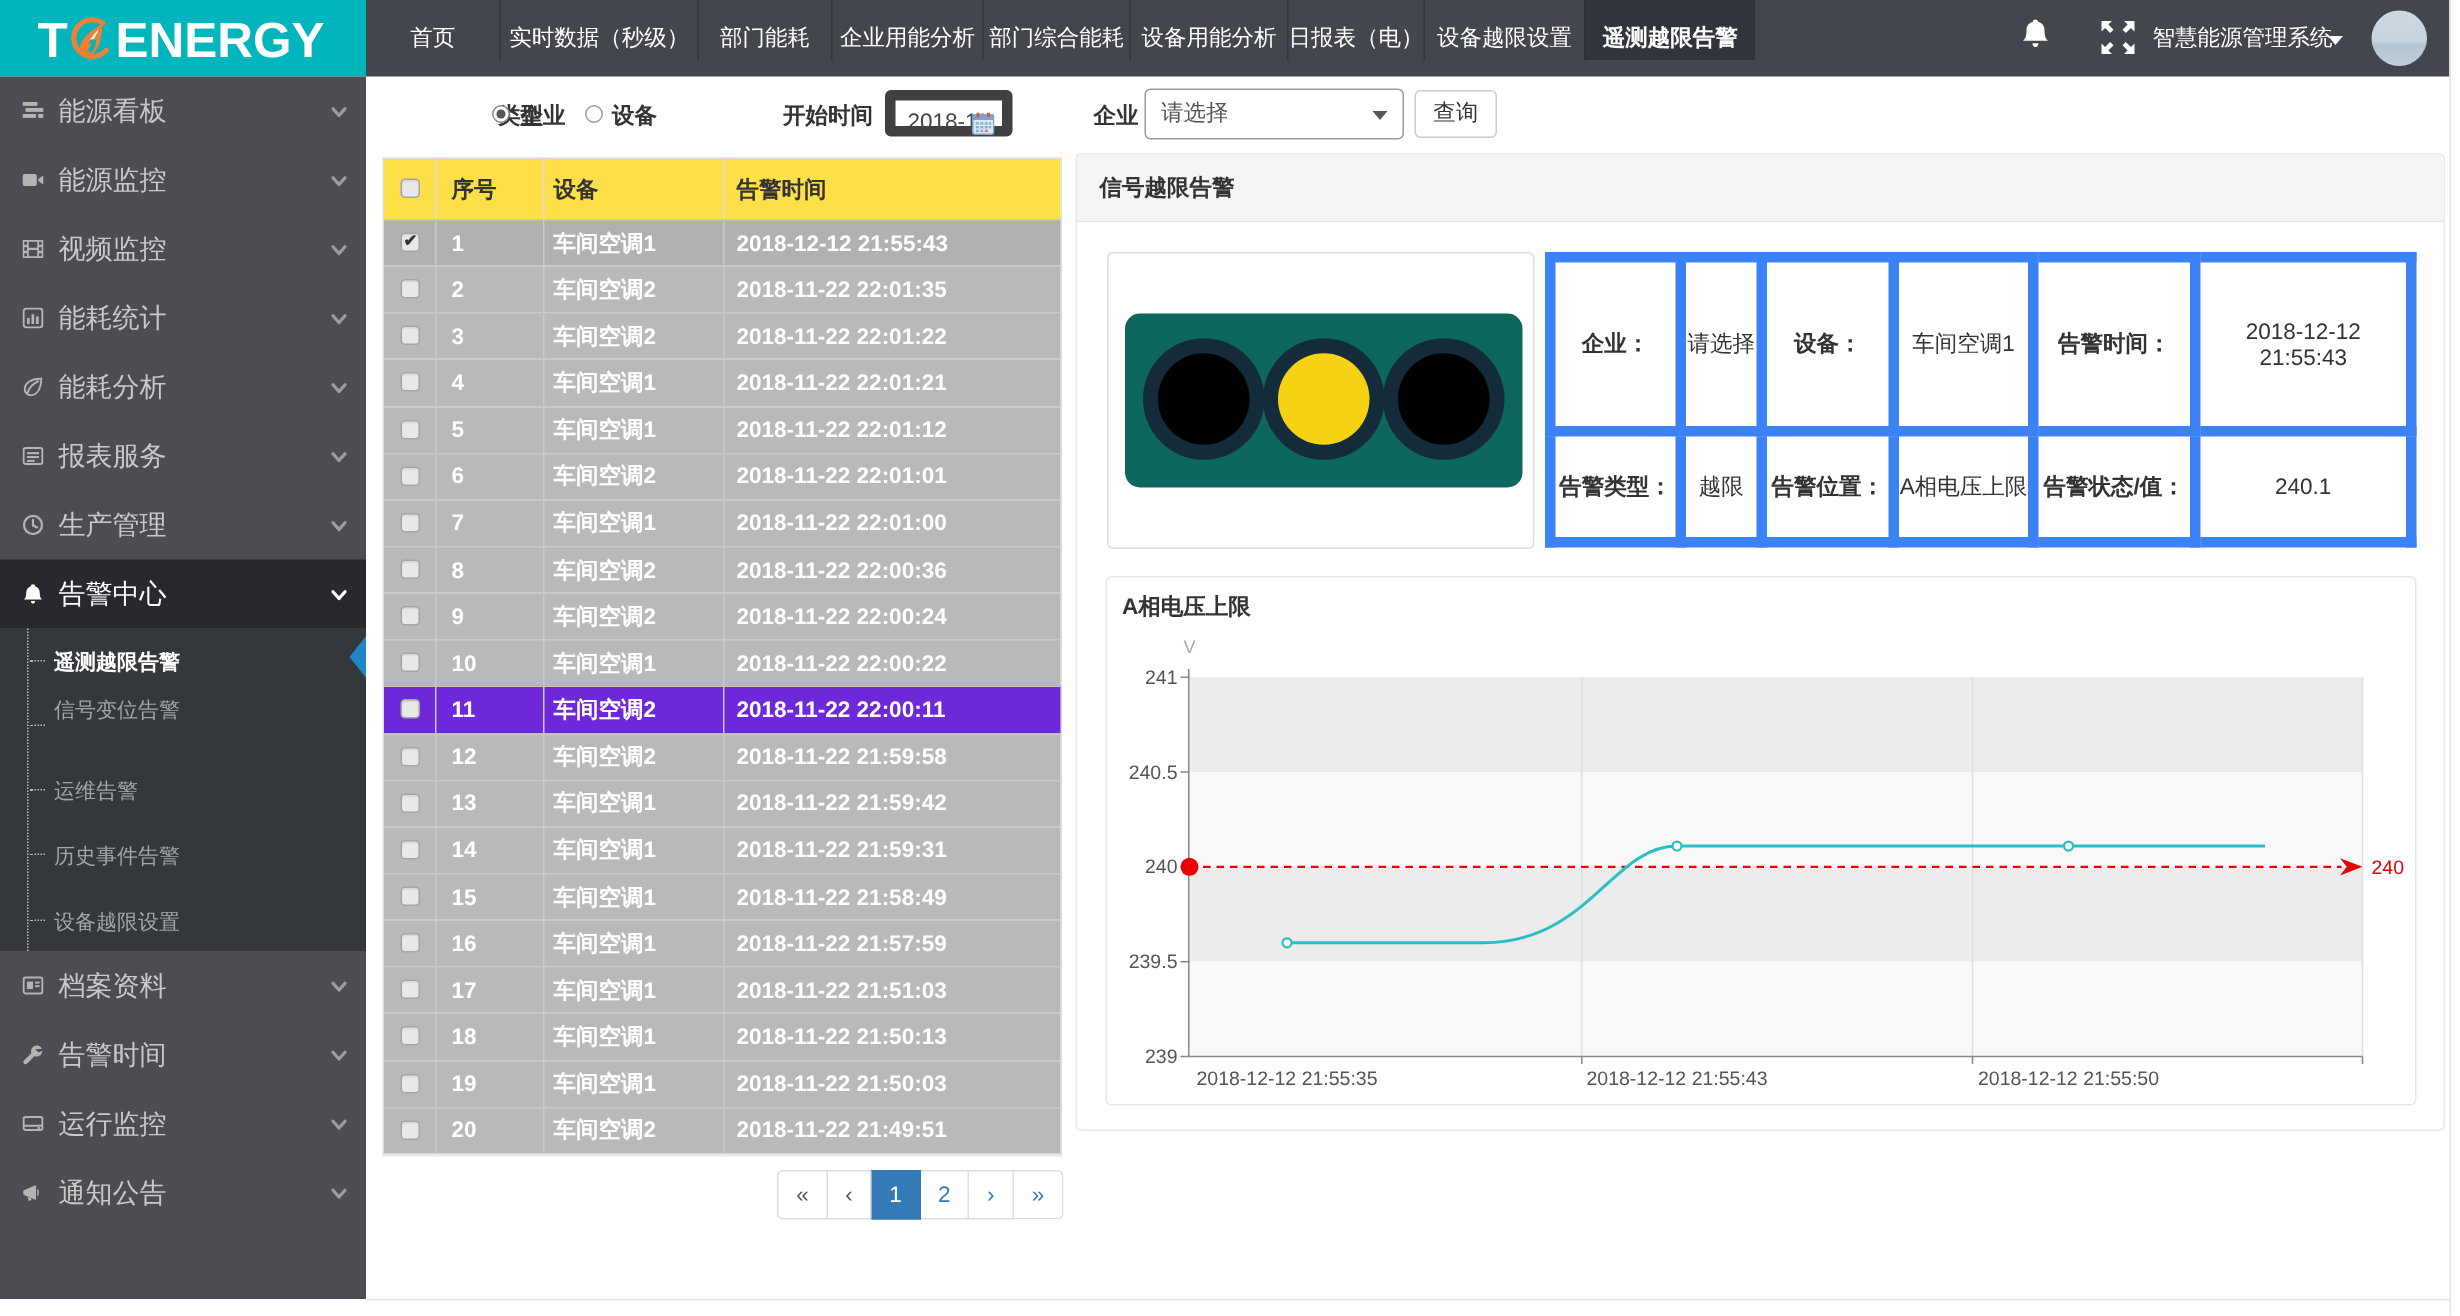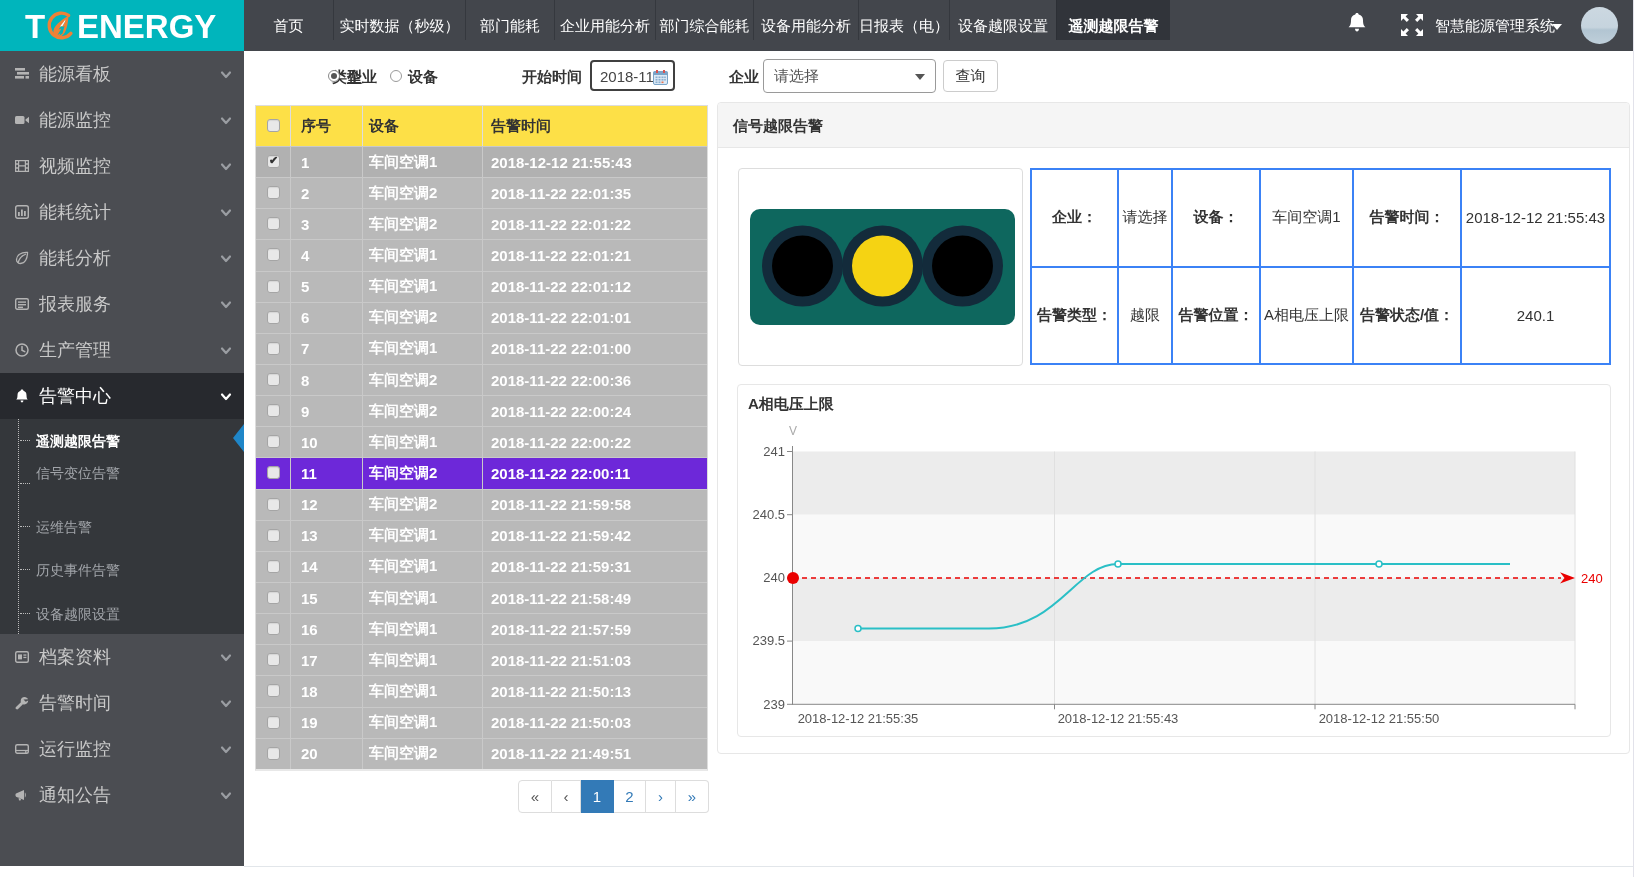--- a/index.html
+++ b/index.html
@@ -26,21 +26,21 @@
 #subline{position:absolute;left:18px;top:0;width:1px;height:215px;border-left:1px dotted #bbb;}
 .s-dots{position:absolute;left:20px;width:10px;border-top:1px dotted #bbb;}
 #bluearrow{position:absolute;right:0;top:373px;width:0;height:0;border-right:11px solid #1f86c8;border-top:14px solid transparent;border-bottom:14px solid transparent;}
 #sidefoot{left:0;top:866px;width:244px;height:11px;background:#fff;}
 #botline{left:244px;top:866px;width:1396px;height:1px;background:#e2e6ea;}
 
 .blab{font-weight:bold;color:#333;font-size:15px;position:absolute;top:68px;}
 .radio{position:absolute;top:70px;width:12px;height:12px;border:1px solid #9a9a9a;border-radius:50%;background:#fff;}
 .radio.sel{border-color:#8a8a8a;}
 .radio.sel::after{content:"";position:absolute;left:2px;top:2px;width:6px;height:6px;border-radius:50%;background:#555;}
-#dateinput{position:absolute;left:590px;top:60px;width:85px;height:31px;border:2px solid #404040;border-radius:4px;background:#fff;font-size:15px;color:#444;line-height:29px;padding-left:8px;}
+#dateinput{position:absolute;left:590px;top:60px;width:85px;height:31px;border:7px solid #404040;border-radius:4px;background:#fff;font-size:15px;color:#444;line-height:29px;padding-left:8px;}
 #select1{position:absolute;left:763px;top:59px;width:173px;height:34px;border:1px solid #9a9a9a;border-radius:4px;background:#fff;font-size:15px;color:#555;line-height:32px;padding-left:10px;}
 #select1 .caret{position:absolute;right:10px;top:14px;width:0;height:0;border-left:5px solid transparent;border-right:5px solid transparent;border-top:6px solid #555;}
 #querybtn{position:absolute;left:943px;top:60px;width:55px;height:32px;border:1px solid #ccc;border-radius:4px;background:#fff;font-size:15px;color:#333;text-align:center;line-height:30px;}
 
 #dtable{position:absolute;left:255px;top:105px;width:453px;border:1px solid #ddd;border-bottom:2px solid #e8e8e8;}
 .trow{display:flex;height:31.15px;background:#b9b9b9;color:#fff;font-size:15px;font-weight:bold;border-top:1px solid #c9c9c9;}
 .trow.hdr{background:#fde047;color:#333;font-weight:bold;height:40px;border-top:none;}
 .c1{width:35px;position:relative;border-right:1px solid #c9c9c9;}
 .c2{width:72px;padding-left:10px;border-right:1px solid #c9c9c9;display:flex;align-items:center;}
 .c3{width:120px;padding-left:6px;border-right:1px solid #c9c9c9;display:flex;align-items:center;}
@@ -53,21 +53,21 @@
 .pg{border:1px solid #ddd;border-left:none;background:#fff;color:#337ab7;font-size:15px;display:flex;align-items:center;justify-content:center;}
 .pg.first{border-left:1px solid #ddd;border-radius:4px 0 0 4px;}
 .pg.last{border-radius:0 4px 4px 0;}
 .pg.on{background:#337ab7;color:#fff;border-color:#337ab7;}
 .pg.gray{color:#555;}
 
 #rcard{position:absolute;left:717px;top:102px;width:913px;height:652px;border:1px solid #e7e7e7;border-radius:4px;background:#fff;}
 #rhead{height:45px;background:#f5f5f5;border-bottom:1px solid #e7e7e7;border-radius:4px 4px 0 0;font-size:15px;font-weight:bold;color:#333;line-height:45px;padding-left:15px;}
 #tlbox{position:absolute;left:20px;top:65px;width:285px;height:198px;border:1px solid #ddd;border-radius:4px;}
 #itable{position:absolute;left:312px;top:65px;width:581px;height:197px;border-collapse:collapse;table-layout:fixed;font-size:15px;color:#333;}
-#itable td{border:2px solid #3b82f6;text-align:center;}
+#itable td{border:7px solid #3b82f6;text-align:center;}
 #itable .lb{font-weight:bold;}
 #chartcard{position:absolute;left:19px;top:281px;width:874px;height:353px;border:1px solid #e7e7e7;border-radius:4px;}
 #ctitle{position:absolute;left:10px;top:10px;font-size:15px;font-weight:bold;color:#333;}
 </style>
 </head>
 <body>
 
 <div class="abs" id="logo">
 <svg width="244" height="51" viewBox="0 0 244 51">
   <text x="25" y="38" font-family="Liberation Sans,sans-serif" font-size="33" font-weight="bold" fill="#fff">T</text>

